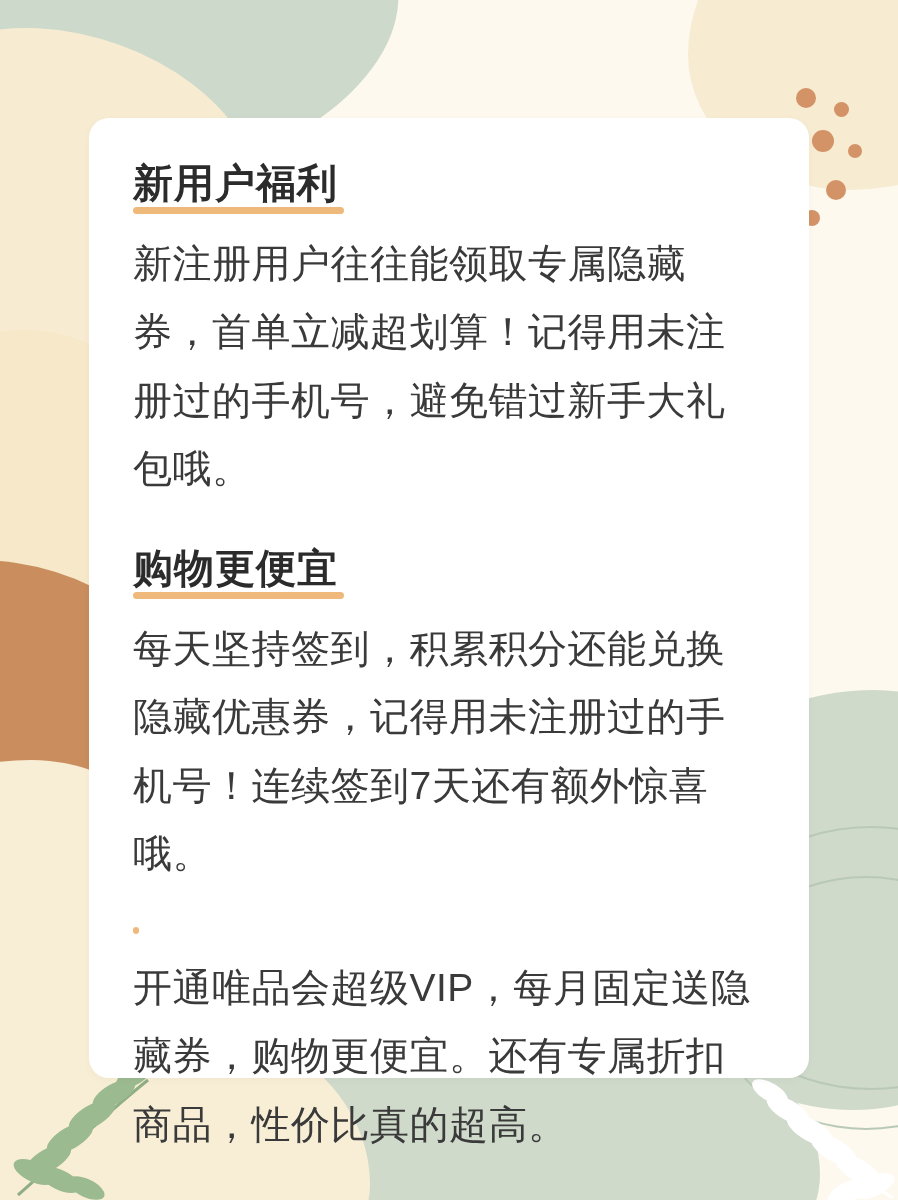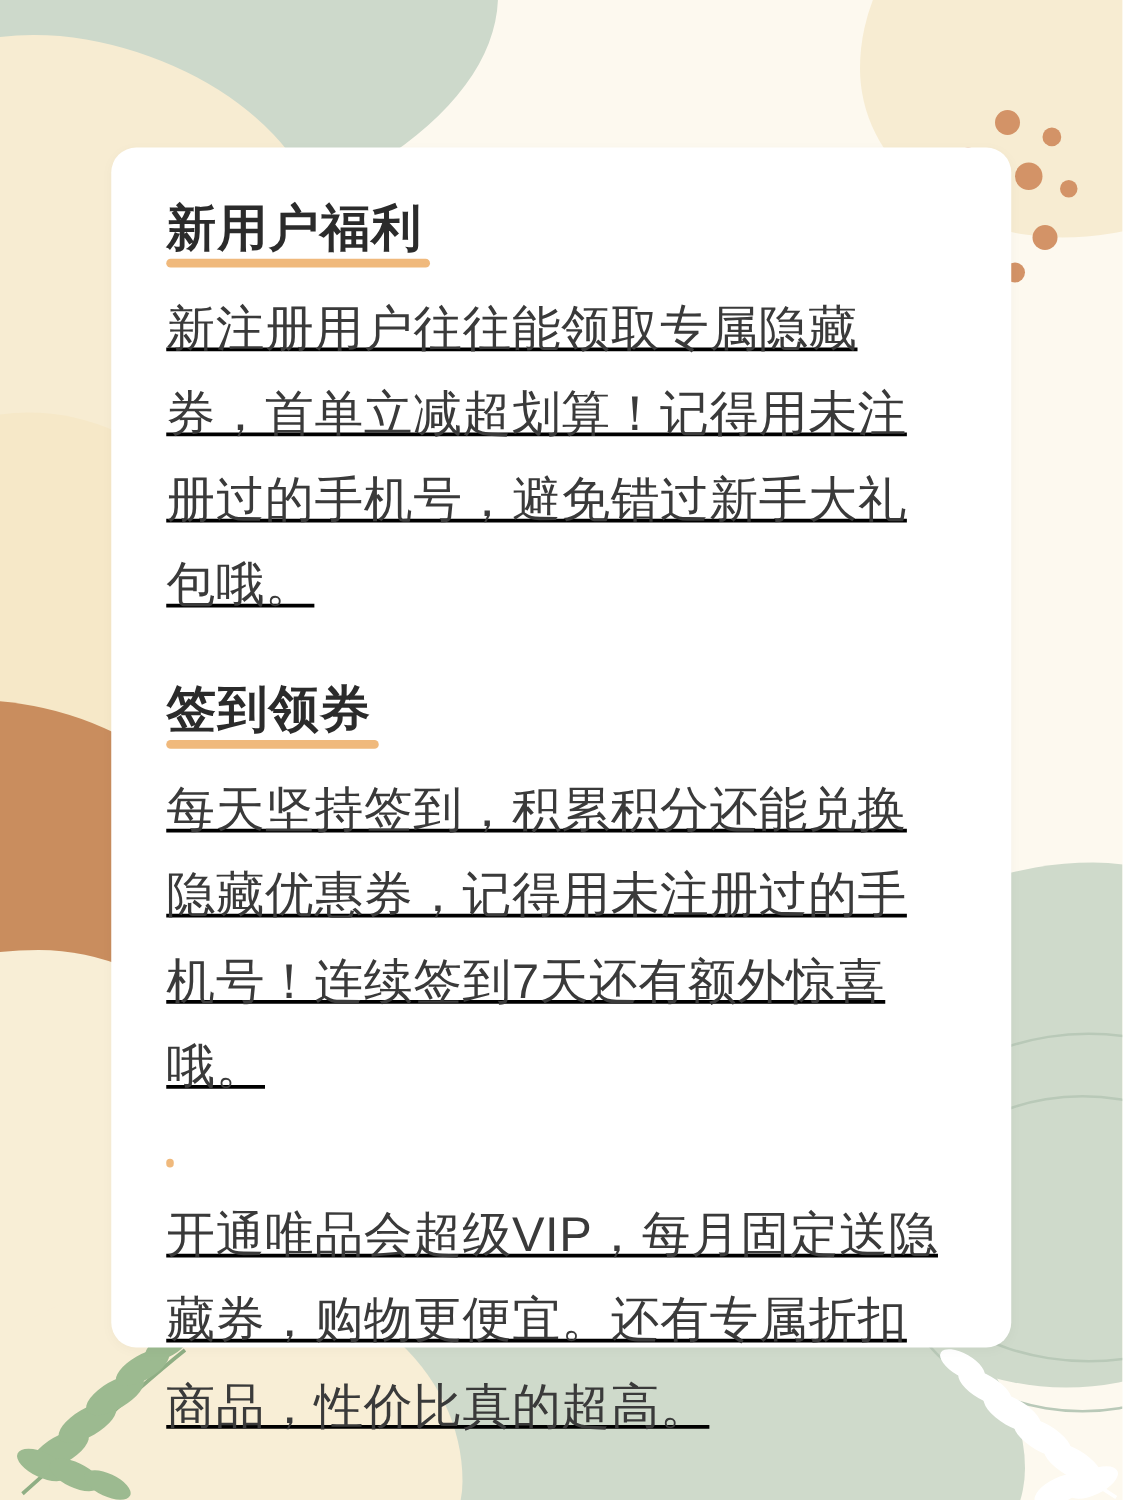--- a/index.html
+++ b/index.html
@@ -146,21 +146,20 @@
     position: absolute;
     left: 89px;
     top: 118px;
     width: 720px;
     height: 960px;
     background: #ffffff;
     border-radius: 20px;
     box-sizing: border-box;
     padding: 34px 52px 0 44px;
     box-shadow: 0 2px 10px rgba(0,0,0,0.03);
-    text-decoration: underline;
   }
 
   .section { margin-bottom: 40px; }
   .section:last-child { margin-bottom: 0; }
 
   .sec-heading {
     position: relative;
     display: inline-block;
     font-size: 40px;
     font-weight: bold;
@@ -257,21 +256,21 @@
     <div class="section first">
       <h2 class="sec-heading">
         <span>新用户福利</span>
         <span class="underline"></span>
       </h2>
       <p class="sec-body">新注册用户往往能领取专属隐藏券，首单立减超划算！记得用未注册过的手机号，避免错过新手大礼包哦。</p>
     </div>
 
     <div class="section">
       <h2 class="sec-heading">
-        <span>签到领券</span>
+        <span>购物更便宜</span>
         <span class="underline"></span>
       </h2>
       <p class="sec-body">每天坚持签到，积累积分还能兑换隐藏优惠券，记得用未注册过的手机号！连续签到7天还有额外惊喜哦。</p>
     </div>
 
     <div class="section">
       <h2 class="sec-heading">
         <span class="underline"></span>
       </h2>
       <p class="sec-body">开通唯品会超级VIP，每月固定送隐藏券，购物更便宜。还有专属折扣商品，性价比真的超高。</p>

